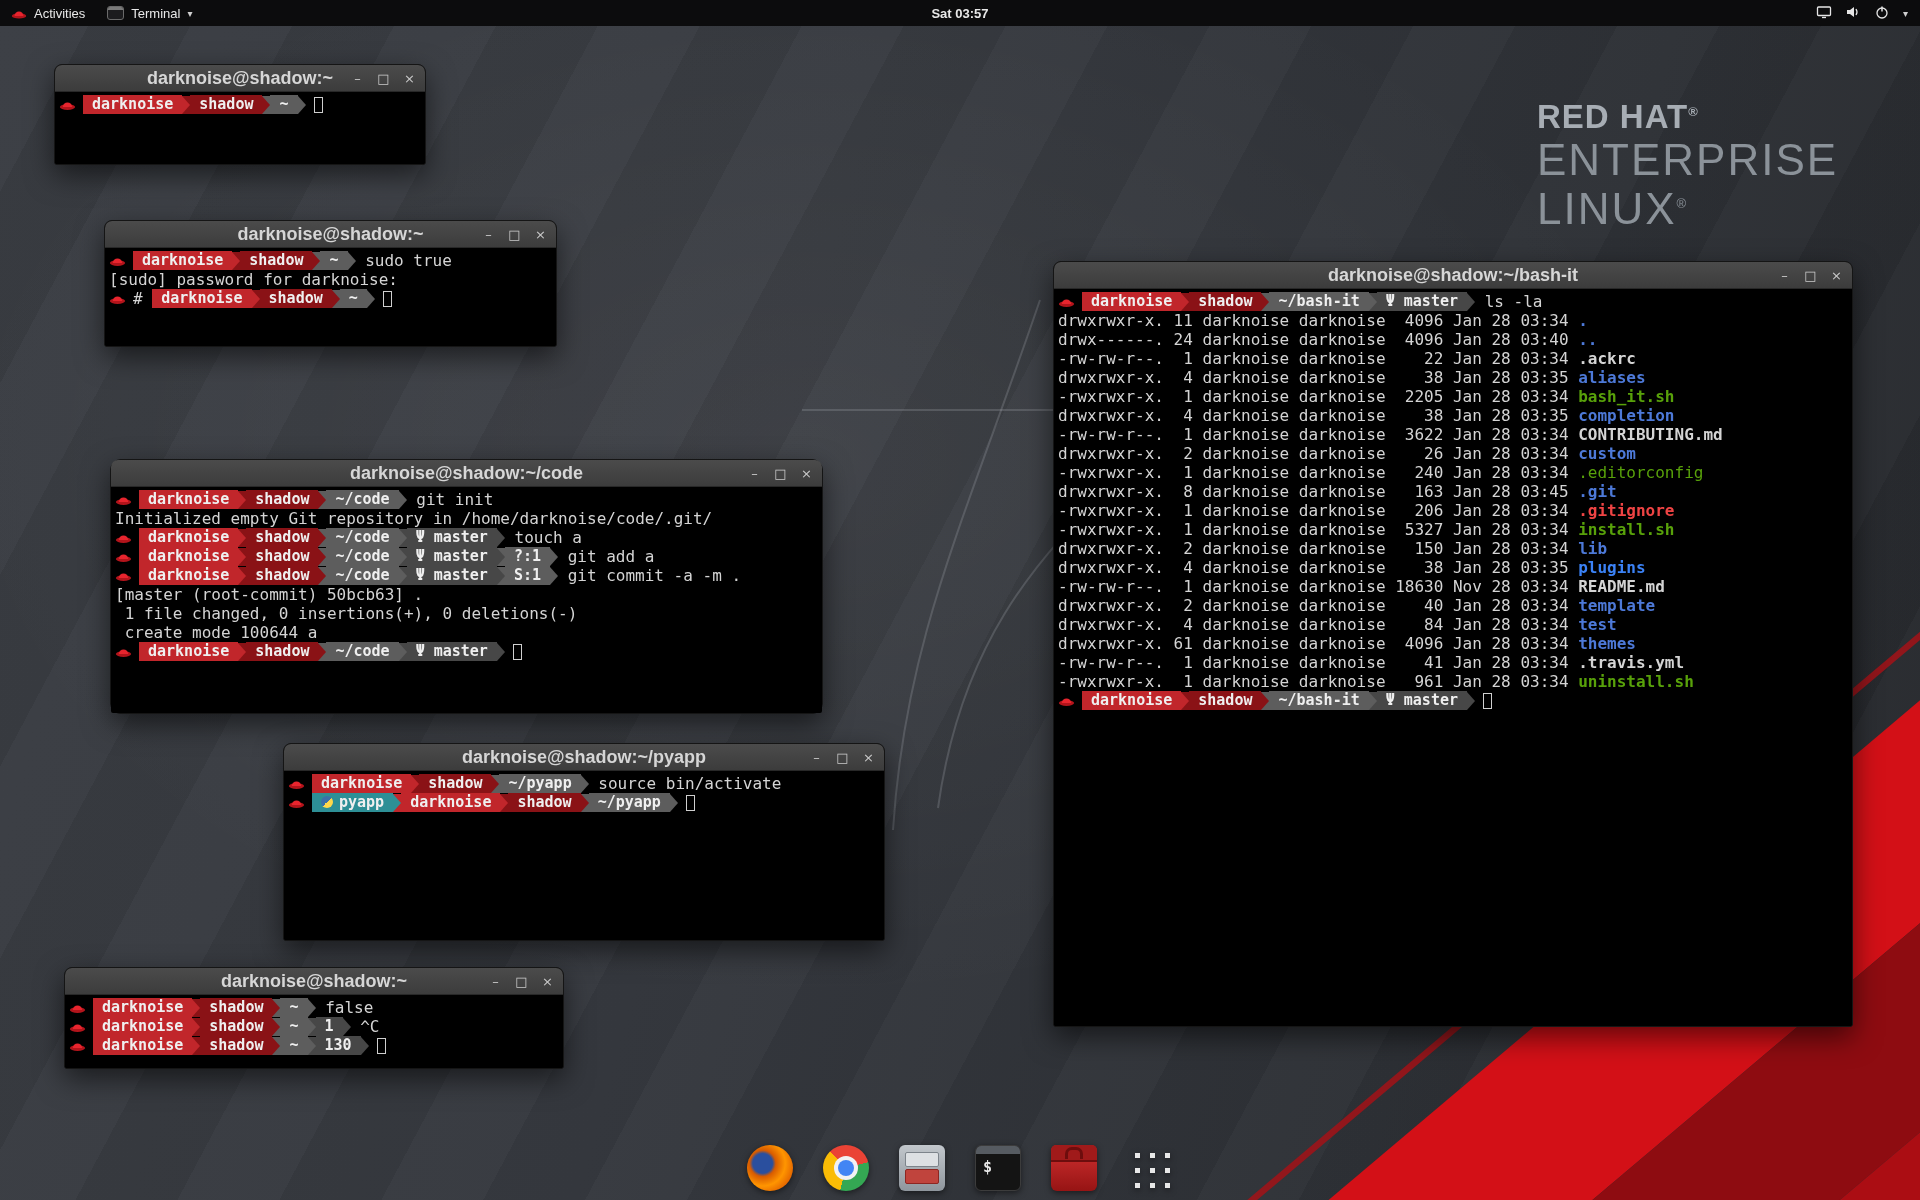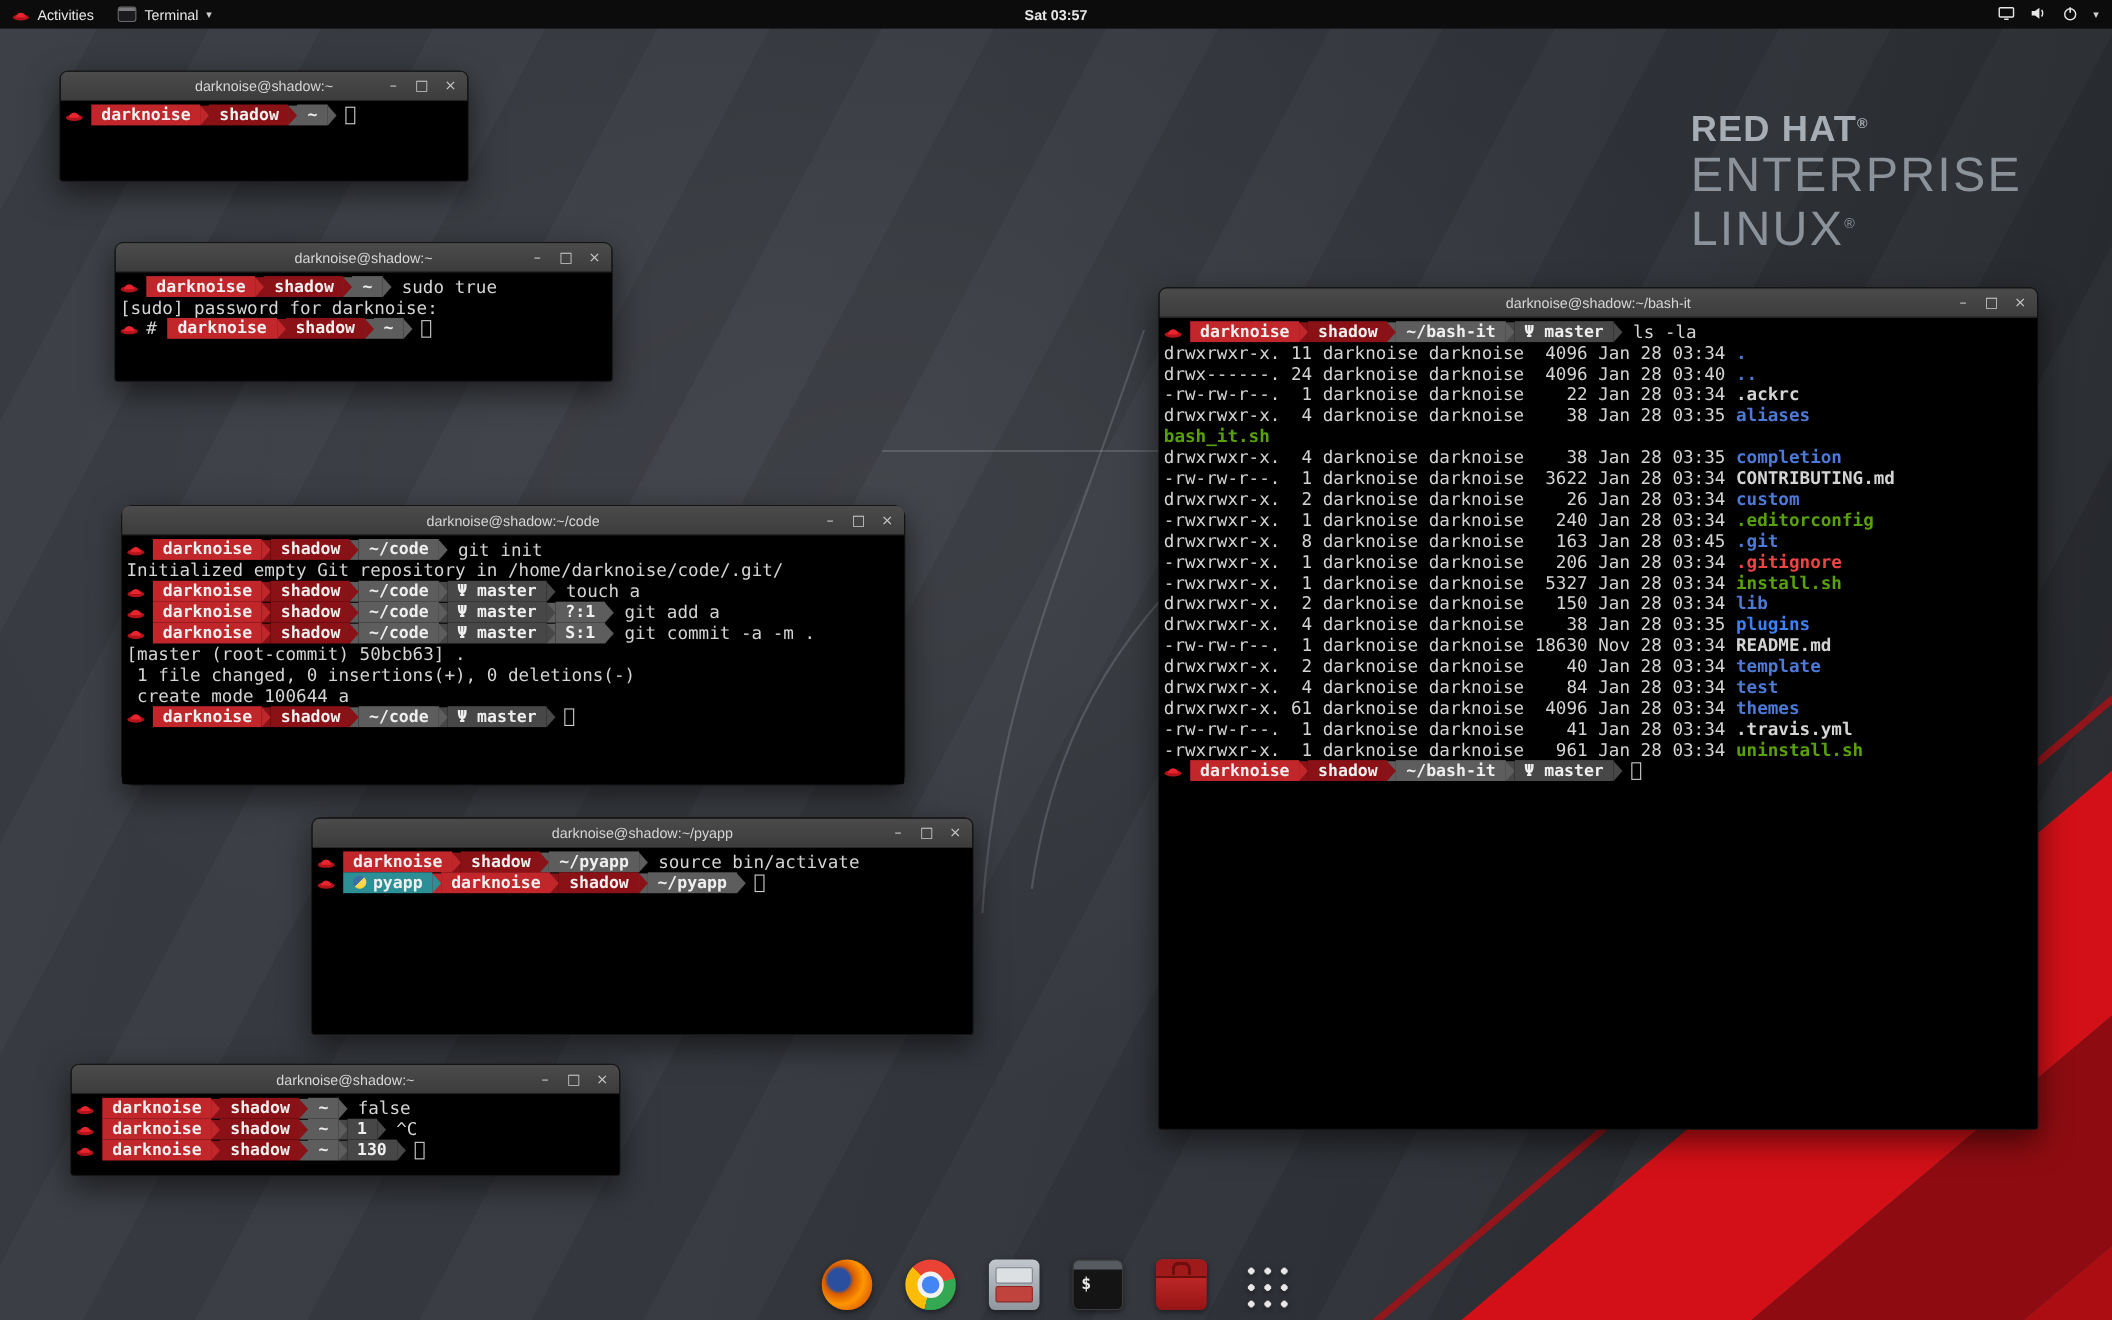--- a/index.html
+++ b/index.html
@@ -27,21 +27,21 @@
   .term-mini{width:17px;height:14px;background:#1c1c1e;border:1px solid #6a6a6a;border-radius:3px;position:relative;display:inline-block}
   .term-mini::before{content:"";position:absolute;top:0;left:0;right:0;height:3px;background:#7a7a7a;border-radius:2px 2px 0 0}
   .caret{font-size:10px;color:#cfcfcf}
   .tb-clock{position:absolute;left:50%;transform:translateX(-50%);font-weight:bold;cursor:pointer;height:26px;display:flex;align-items:center;padding:0 10px}
   .tb-right{margin-left:auto;display:flex;align-items:center;gap:13px;padding:0 12px;height:26px;cursor:pointer}
 
   
   .desk{position:absolute;inset:0;z-index:10}
   .twin{position:absolute;background:#000;border:1px solid #151515;border-radius:8px 8px 3px 3px;box-shadow:0 10px 28px rgba(0,0,0,0.55)}
   .ttl{height:27px;background:linear-gradient(#4b4b4b,#3c3c3c);border-radius:7px 7px 0 0;display:flex;align-items:center;justify-content:center;position:relative;border-bottom:1px solid #282828}
-  .ttxt{font-size:13px;font-weight:normal;color:#d6d6d6}
+  .ttxt{font-size:18px;font-weight:bold;color:#d6d6d6}
   .tbtns{position:absolute;right:9px;top:0;height:100%;display:flex;align-items:center;gap:13px}
   .tbtn{color:#c9c9c9;font-size:13px;width:13px;text-align:center;cursor:pointer;font-family:"DejaVu Sans",sans-serif}
   .tbody{position:absolute;top:27px;left:0;right:0;bottom:0;background:#000;padding:3px 2px 0 4px;font-family:"DejaVu Sans Mono",monospace;font-size:16px;color:#d4d4d4;overflow:hidden;border-radius:0 0 2px 2px}
   .tline{display:flex;align-items:center;height:19px;white-space:pre}
   .ltext,.pcmd,.plead{white-space:pre}
   .phat{width:17px;height:13px;margin-right:7px;flex:none}
   .pseg{height:19px;line-height:19px;padding:0 9px;font-weight:bold;font-size:15px;color:#efefef;flex:none}
   .parrow{width:0;height:0;border-style:solid;border-width:9.5px 0 9.5px 8px;flex:none}
   .pcur{width:9px;height:16px;border:1px solid #cfcfcf;margin-left:8px;flex:none}
   .pyico{display:inline-block;width:12px;height:12px;border-radius:50%;background:linear-gradient(135deg,#3a70a8 0 50%,#ffd84a 50% 100%);margin-right:6px;vertical-align:-1px}
@@ -222,25 +222,25 @@
         </div>
         <div class="tbody">
           <div class="tline"><span class="phat"><svg width="17" height="13" viewBox="0 0 20 14">
                 <ellipse cx="10" cy="10" rx="9" ry="3.4" fill="#b3141b"></ellipse>
                 <path d="M4.5 10a5.5 5.5 0 0 1 11 0z" fill="#e8252e"></path>
               </svg></span><span class="pseg" style="background: rgb(193, 38, 43);"><span>darknoise</span></span><span class="parrow" style="border-left-color: rgb(193, 38, 43); border-top-color: rgb(138, 18, 22); border-bottom-color: rgb(138, 18, 22);"></span><span class="pseg" style="background: rgb(138, 18, 22);"><span>shadow</span></span><span class="parrow" style="border-left-color: rgb(138, 18, 22); border-top-color: rgb(93, 93, 93); border-bottom-color: rgb(93, 93, 93);"></span><span class="pseg" style="background: rgb(93, 93, 93);"><span>~/bash-it</span></span><span class="parrow" style="border-left-color: rgb(93, 93, 93); border-top-color: rgb(71, 71, 71); border-bottom-color: rgb(71, 71, 71);"></span><span class="pseg" style="background: rgb(71, 71, 71);"><span>Ψ master</span></span><span class="parrow" style="border-left-color: rgb(71, 71, 71); border-top-color: transparent; border-bottom-color: transparent;"></span><span class="pcmd"> ls -la</span></div>
           <div class="tline"><span class="ltext">drwxrwxr-x. 11 darknoise darknoise  4096 Jan 28 03:34 </span><span class="lname" style="color: rgb(77, 121, 216); font-weight: bold;">.</span></div>
           <div class="tline"><span class="ltext">drwx------. 24 darknoise darknoise  4096 Jan 28 03:40 </span><span class="lname" style="color: rgb(77, 121, 216); font-weight: bold;">..</span></div>
           <div class="tline"><span class="ltext">-rw-rw-r--.  1 darknoise darknoise    22 Jan 28 03:34 </span><span class="lname" style="color: rgb(212, 212, 212);">.ackrc</span></div>
           <div class="tline"><span class="ltext">drwxrwxr-x.  4 darknoise darknoise    38 Jan 28 03:35 </span><span class="lname" style="color: rgb(77, 121, 216); font-weight: bold;">aliases</span></div>
-          <div class="tline"><span class="lname" style="color: rgb(88, 161, 10); font-weight: bold;">bash_it.sh</span></div>
+          <div class="tline"><span class="ltext">-rwxrwxr-x.  1 darknoise darknoise  2205 Jan 28 03:34 </span><span class="lname" style="color: rgb(88, 161, 10); font-weight: bold;">bash_it.sh</span></div>
           <div class="tline"><span class="ltext">drwxrwxr-x.  4 darknoise darknoise    38 Jan 28 03:35 </span><span class="lname" style="color: rgb(77, 121, 216); font-weight: bold;">completion</span></div>
           <div class="tline"><span class="ltext">-rw-rw-r--.  1 darknoise darknoise  3622 Jan 28 03:34 </span><span class="lname" style="color: rgb(212, 212, 212);">CONTRIBUTING.md</span></div>
           <div class="tline"><span class="ltext">drwxrwxr-x.  2 darknoise darknoise    26 Jan 28 03:34 </span><span class="lname" style="color: rgb(77, 121, 216); font-weight: bold;">custom</span></div>
-          <div class="tline"><span class="ltext">-rwxrwxr-x.  1 darknoise darknoise   240 Jan 28 03:34 </span><span class="lname" style="color: rgb(88, 161, 10); font-weight: bold;">.editorconfig</span></div>
+          <div class="tline"><span class="ltext">-rwxrwxr-x.  1 darknoise darknoise   240 Jan 28 03:34 </span><span class="lname" style="color: rgb(88, 161, 10); font-weight: normal;">.editorconfig</span></div>
           <div class="tline"><span class="ltext">drwxrwxr-x.  8 darknoise darknoise   163 Jan 28 03:45 </span><span class="lname" style="color: rgb(77, 121, 216); font-weight: bold;">.git</span></div>
           <div class="tline"><span class="ltext">-rwxrwxr-x.  1 darknoise darknoise   206 Jan 28 03:34 </span><span class="lname" style="color: #ef4444; font-weight: bold;">.gitignore</span></div>
           <div class="tline"><span class="ltext">-rwxrwxr-x.  1 darknoise darknoise  5327 Jan 28 03:34 </span><span class="lname" style="color: rgb(88, 161, 10); font-weight: bold;">install.sh</span></div>
           <div class="tline"><span class="ltext">drwxrwxr-x.  2 darknoise darknoise   150 Jan 28 03:34 </span><span class="lname" style="color: rgb(77, 121, 216); font-weight: bold;">lib</span></div>
           <div class="tline"><span class="ltext">drwxrwxr-x.  4 darknoise darknoise    38 Jan 28 03:35 </span><span class="lname" style="color: #3b82f6; font-weight: bold;">plugins</span></div>
           <div class="tline"><span class="ltext">-rw-rw-r--.  1 darknoise darknoise 18630 Nov 28 03:34 </span><span class="lname" style="color: rgb(212, 212, 212);">README.md</span></div>
           <div class="tline"><span class="ltext">drwxrwxr-x.  2 darknoise darknoise    40 Jan 28 03:34 </span><span class="lname" style="color: rgb(77, 121, 216); font-weight: bold;">template</span></div>
           <div class="tline"><span class="ltext">drwxrwxr-x.  4 darknoise darknoise    84 Jan 28 03:34 </span><span class="lname" style="color: rgb(77, 121, 216); font-weight: bold;">test</span></div>
           <div class="tline"><span class="ltext">drwxrwxr-x. 61 darknoise darknoise  4096 Jan 28 03:34 </span><span class="lname" style="color: rgb(77, 121, 216); font-weight: bold;">themes</span></div>
           <div class="tline"><span class="ltext">-rw-rw-r--.  1 darknoise darknoise    41 Jan 28 03:34 </span><span class="lname" style="color: rgb(212, 212, 212);">.travis.yml</span></div>

